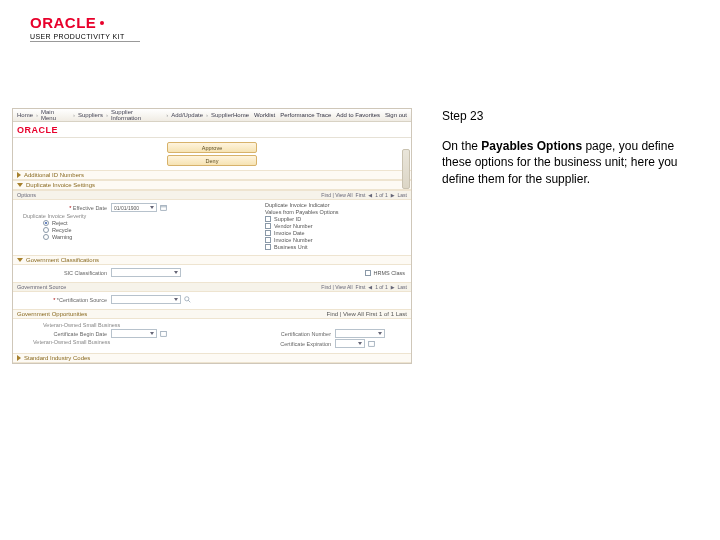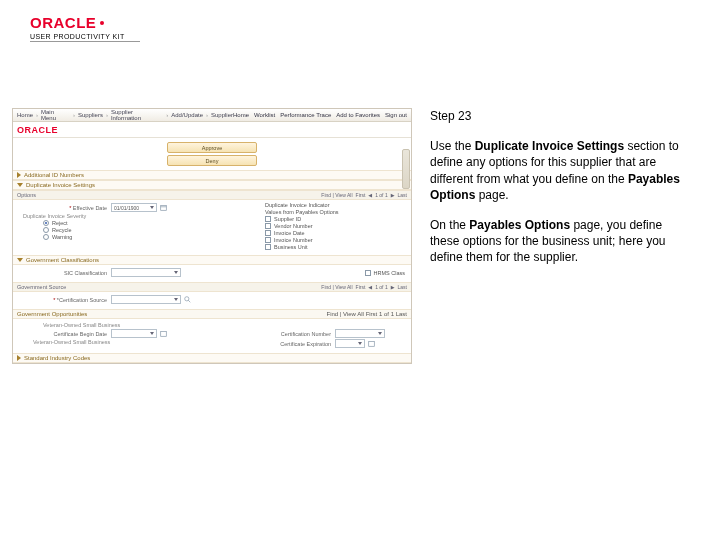--- a/index.html
+++ b/index.html
@@ -9,21 +9,21 @@
   .logo-block { display: flex; flex-direction: column; }
   .oracle-logo { display: flex; align-items: center; gap: 3px; }
   .oracle-word { color: #e8002b; font-weight: 900; font-size: 15px; letter-spacing: 0.5px; font-family: Arial, sans-serif; }
   .oracle-dot { width: 4px; height: 4px; background: #e8002b; border-radius: 50%; margin-left: 1px; }
   .upk { font-size: 7px; letter-spacing: 0.4px; color: #000; margin-top: 2px; font-weight: 400; }
   .upk-line { border: none; border-top: 1px solid #999; width: 110px; margin-top: 1px; }
   .title { font-size: 14px; color: #000; margin-top: 4px; }
 
   .main { display: flex; padding: 0 30px 0 12px; gap: 18px; margin-top: 58px; }
   .app-col { width: 400px; }
-  .text-col { flex: 1; font-size: 12px; line-height: 1.35; }
+  .text-col { flex: 1; font-size: 12px; line-height: 1.35; margin-left: 12px; }
   .text-col p { margin-bottom: 14px; }
   .text-col b { font-weight: bold; }
 
   
   .app { border: 1px solid #cfc7b9; background: #fff; font-size: 6px; color: #555; width: 400px; }
   .topbar { background: linear-gradient(#fff,#f0ece4); border-bottom: 1px solid #d8d2c4; display: flex; align-items: center; padding: 2px 4px; height: 13px; }
   .crumbs { display: flex; gap: 3px; align-items: center; flex: 1; }
   .crumbs span { color: #445; }
   .crumbs .sep { color: #999; }
   .topmenu { display: flex; gap: 5px; }
@@ -306,19 +306,16 @@
         <span class="lbl">Standard Industry Codes</span>
       </div>
 
       <div class="scrollthumb" style="top:40px;height:40px"></div>
     </div>
   </div>
 
   <div class="text-col">
     <p>Step 23</p>
     <p>
-      <span>Use the </span><b>Duplicate Invoice Settings</b><span> section to define any options for this supplier that are different from what you define on the </span><b>Payables Options</b><span> page.</span>
-    </p>
-    <p>
       <span>On the </span><b>Payables Options</b><span> page, you define these options for the business unit; here you define them for the supplier.</span>
     </p>
   </div>
 </div>
 
 </body></html>

